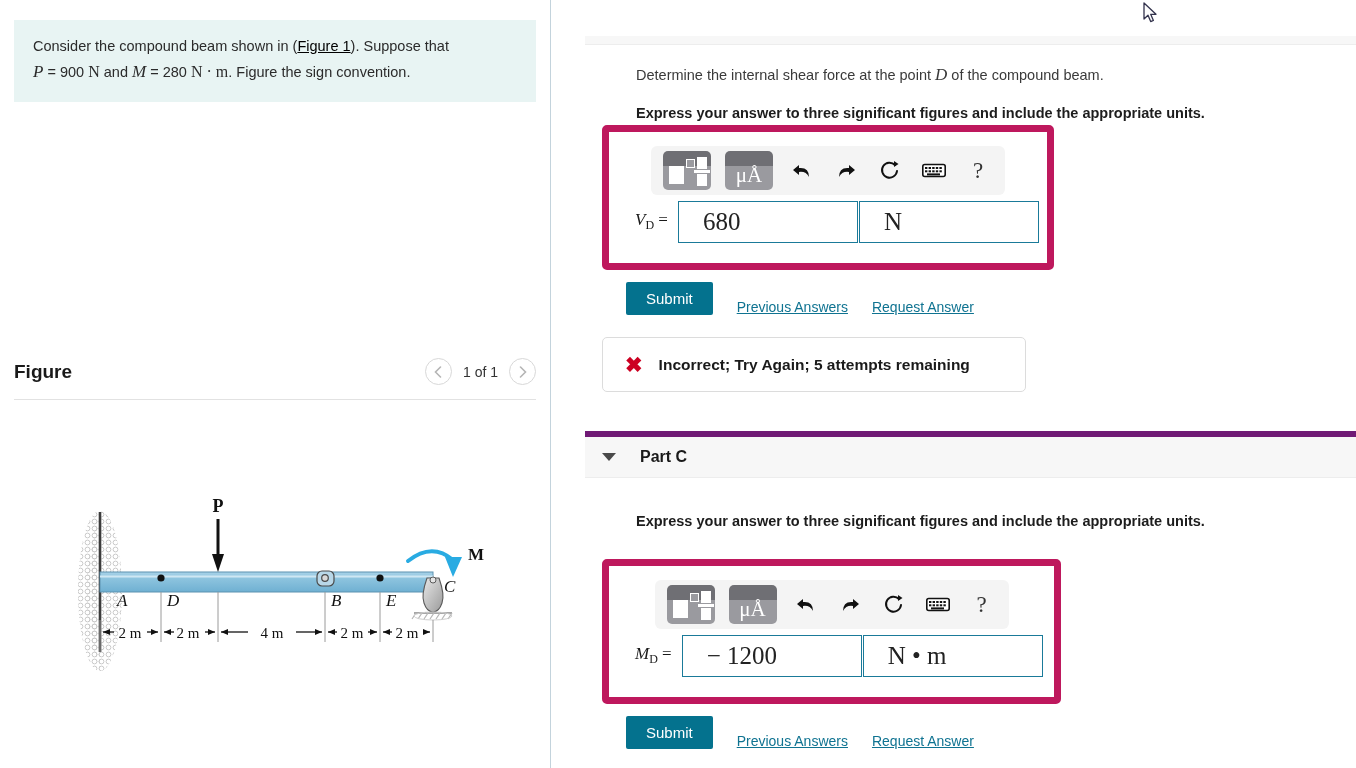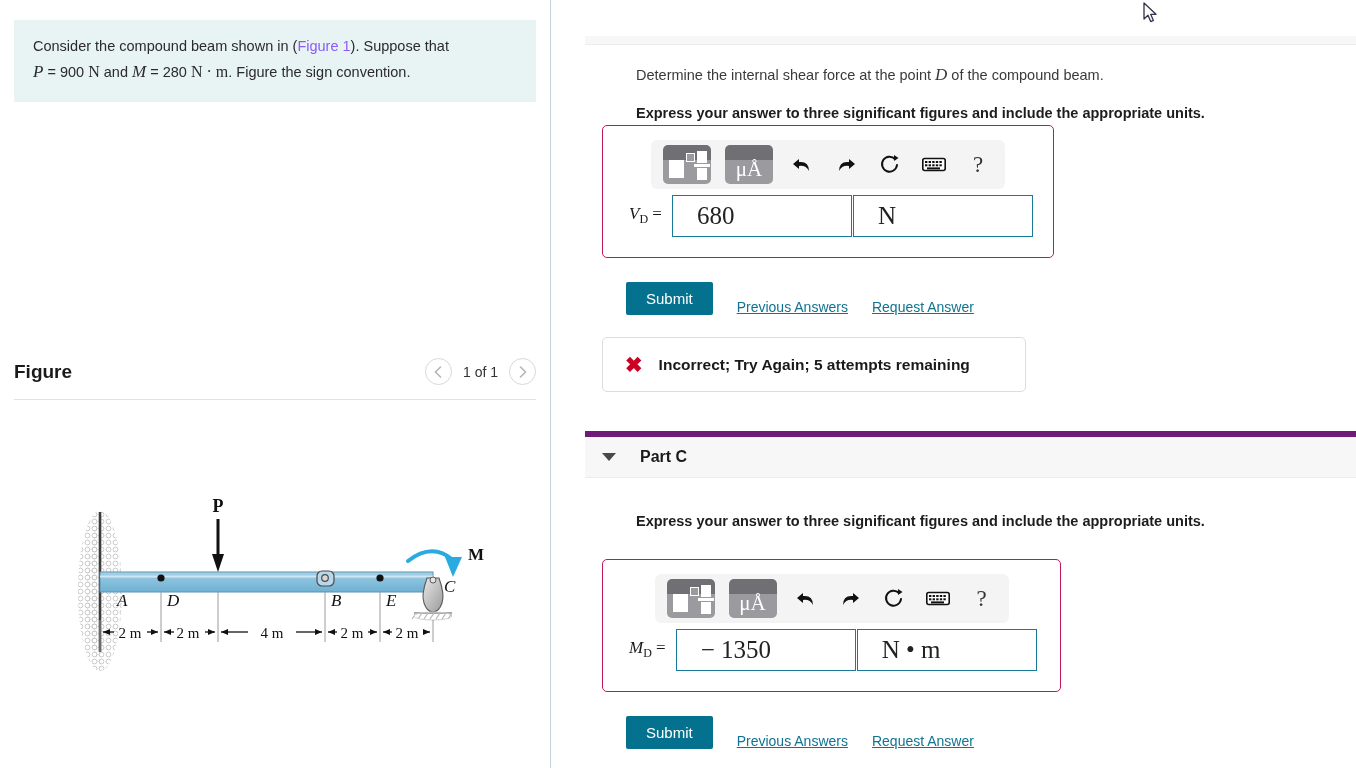--- a/index.html
+++ b/index.html
@@ -20,21 +20,21 @@
   }
   .problem-box {
     margin: 20px 14px 0 14px;
     background: #e8f4f3;
     padding: 15px 18px 16px 19px;
     min-height: 76px;
   }
   .problem-text {
     font-size: 14.5px; color: #2b2b2b; line-height: 1.62;
   }
-  .figure-link { color: #8b5cf6; }
+  .figure-link { color: #000000; text-decoration: underline; }
   .mvar { font-family: "Liberation Serif", serif; font-style: italic; font-size: 17px; }
   .munit { font-family: "Liberation Serif", serif; font-size: 16px; font-style: normal; }
   .mnum { font-family: "Liberation Sans", sans-serif; font-size: 14.5px; }
 
   .figure-header {
     position: absolute; top: 358px; left: 14px; right: 14px;
     display: flex; align-items: center; justify-content: space-between;
     padding-bottom: 14px; border-bottom: 1px solid #e2e2e2;
   }
   .figure-title { font-size: 19px; font-weight: bold; color: #1a1a1a; }
@@ -55,21 +55,21 @@
     position: absolute; top: 36px; left: 34px; right: 0; height: 9px;
     background: #f7f7f7; border-bottom: 1px solid #ededed;
   }
 
   .q-body { position: absolute; left: 85px; right: 40px; }
   .q-text { font-size: 14.5px; color: #3a3a3a; line-height: 1.5; }
   .q-instruct { font-size: 14.5px; color: #1d1d1d; font-weight: bold; margin-top: 17px; }
 
   
   .answer-card {
-    border: 1px solid #be185d; border-radius: 5px; background: #fff;
+    border: 7px solid #be185d; border-radius: 5px; background: #fff;
     padding: 0; position: relative;
   }
   .tool-row { display: flex; align-items: center; padding: 14px 0 6px 0; justify-content: center; }
   .toolbar {
     background: #f4f4f4; border-radius: 6px; padding: 5px 12px;
     display: flex; align-items: center; gap: 14px; height: 49px;
   }
   .tool-btn {
     width: 48px; height: 39px; border-radius: 5px;
     background: linear-gradient(#6f6f74 0 38%, #9a9a9f 38% 100%);
@@ -411,21 +411,21 @@
               </svg>
           </div>
           <div class="icon-btn help-q">?</div>
         </div>
       </div>
       <div class="answer-row">
         <span class="answer-label">
           <i>M</i><sub>D</sub>
           <span>=</span>
         </span>
-        <span class="input-box input-value">− 1350</span>
+        <span class="input-box input-value">− 1200</span>
         <span class="input-box input-unit">N • m</span>
       </div>
     </div>
 
     <div class="submit-row" style="position:absolute; left:51px; top:716px;">
       <button class="submit-btn">Submit</button>
       <span class="link">Previous Answers</span>
       <span class="link">Request Answer</span>
     </div>
   </div>

